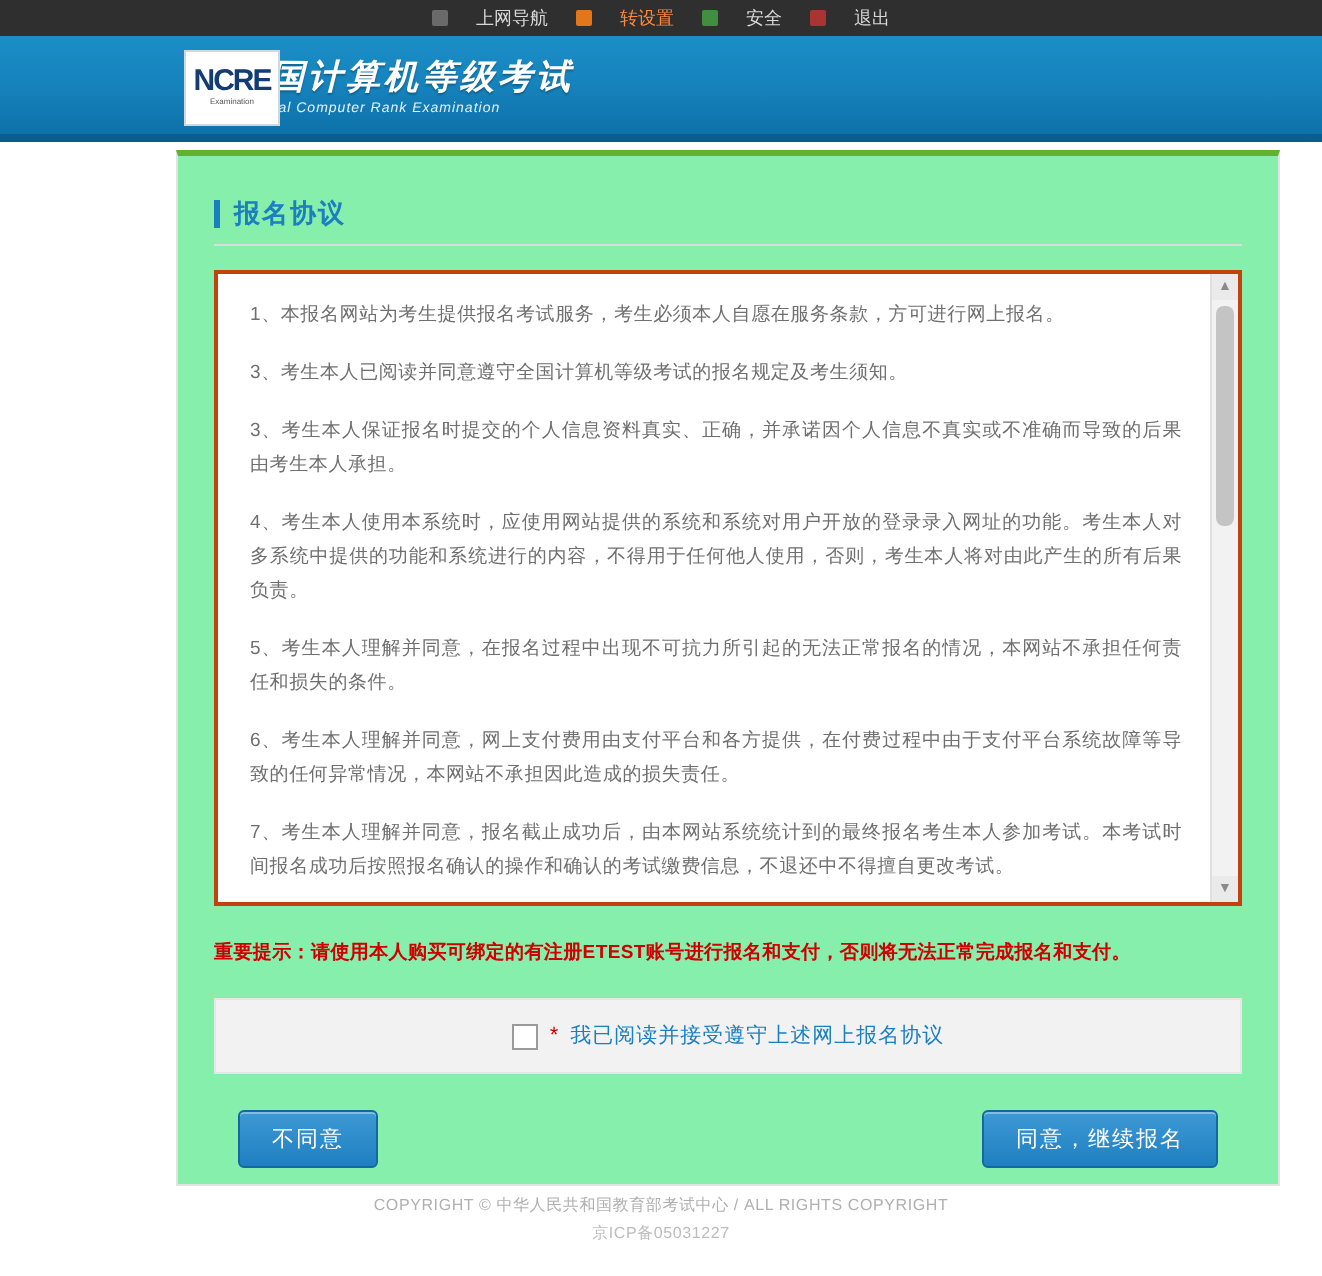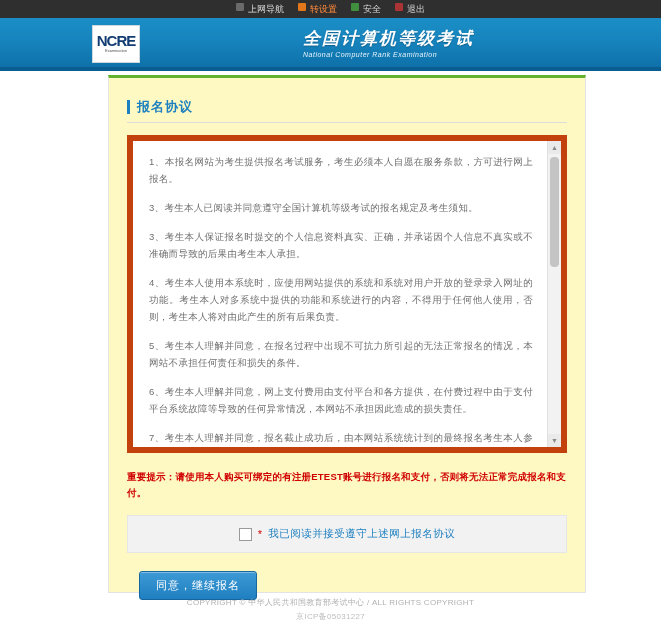--- a/index.html
+++ b/index.html
@@ -22,21 +22,22 @@
     background: #2f2f2f;
     display: flex;
     align-items: center;
     justify-content: center;
     gap: 14px;
     color: #d8d8d8;
     font-size: 9px;
   }
   .topbar .tb-item {
     display: flex;
-    gap: 4px;
+    align-items: center;
+    gap: 14px;
     white-space: nowrap;
     font-family: Liberation Serif, serif;
   }
   .topbar .tb-item.accent { color: #ff8a3d; }
   .tb-sq {
     display: inline-block;
     width: 8px;
     height: 8px;
     background: #6a6a6a;
     border-radius: 1px;
@@ -48,21 +49,20 @@
 
   
   .header {
     height: 53px;
     background: linear-gradient(to bottom, #1b8ec6 0%, #1683bd 45%, #0d6ea6 100%);
     position: relative;
     display: flex;
     align-items: center;
     padding-left: 54px;
     box-sizing: border-box;
-    justify-content: center;
   }
   .header-strip {
     position: absolute;
     left: 0; right: 0; bottom: 0;
     height: 4px;
     background: #0a5d90;
   }
   .logo {
     position: absolute;
     left: 92px;
@@ -110,25 +110,25 @@
   }
 
   
   .page {
     background: #ffffff;
     height: 567px;
     position: relative;
   }
   .panel {
     position: absolute;
-    left: 108px;
+    left: 88px;
     top: 4px;
-    width: 478px;
+    width: 552px;
     height: 518px;
-    background: #fef9c3;
+    background: #86efac;
     border-left: 1px solid #e3e3e3;
     border-right: 1px solid #e3e3e3;
     border-bottom: 1px solid #e3e3e3;
     border-top: 3px solid #63b22d;
     box-sizing: border-box;
   }
 
   .panel-title {
     margin: 20px 0 6px 18px;
     display: flex;
@@ -149,21 +149,21 @@
   .title-rule {
     margin: 0 18px;
     border-bottom: 1px solid #dcdcdc;
   }
 
   
   .agreement-box {
     position: relative;
     margin: 12px 18px 16px 18px;
     height: 318px;
-    border: 6px solid #c2410c;
+    border: 2px solid #c2410c;
     background: #fff;
     box-sizing: border-box;
     overflow: hidden;
   }
   .agreement-scrollarea {
     position: absolute;
     left: 0; top: 0; right: 14px; bottom: 0;
     padding: 12px 14px 0 16px;
     box-sizing: border-box;
     overflow: hidden;
@@ -336,20 +336,21 @@
 
     <div class="notice">重要提示：请使用本人购买可绑定的有注册ETEST账号进行报名和支付，否则将无法正常完成报名和支付。</div>
 
     <div class="agree-bar">
       <span class="cbx"></span>
       <span class="star">*</span>
       <span class="agree-text">我已阅读并接受遵守上述网上报名协议</span>
     </div>
 
     <div class="btn-row">
+      <button class="btn">不同意</button>
       <button class="btn">同意，继续报名</button>
     </div>
   </div>
 
   <div class="footer">
     <div>COPYRIGHT © 中华人民共和国教育部考试中心 / ALL RIGHTS COPYRIGHT</div>
     <div class="line2">京ICP备05031227</div>
   </div>
 </div>
 

